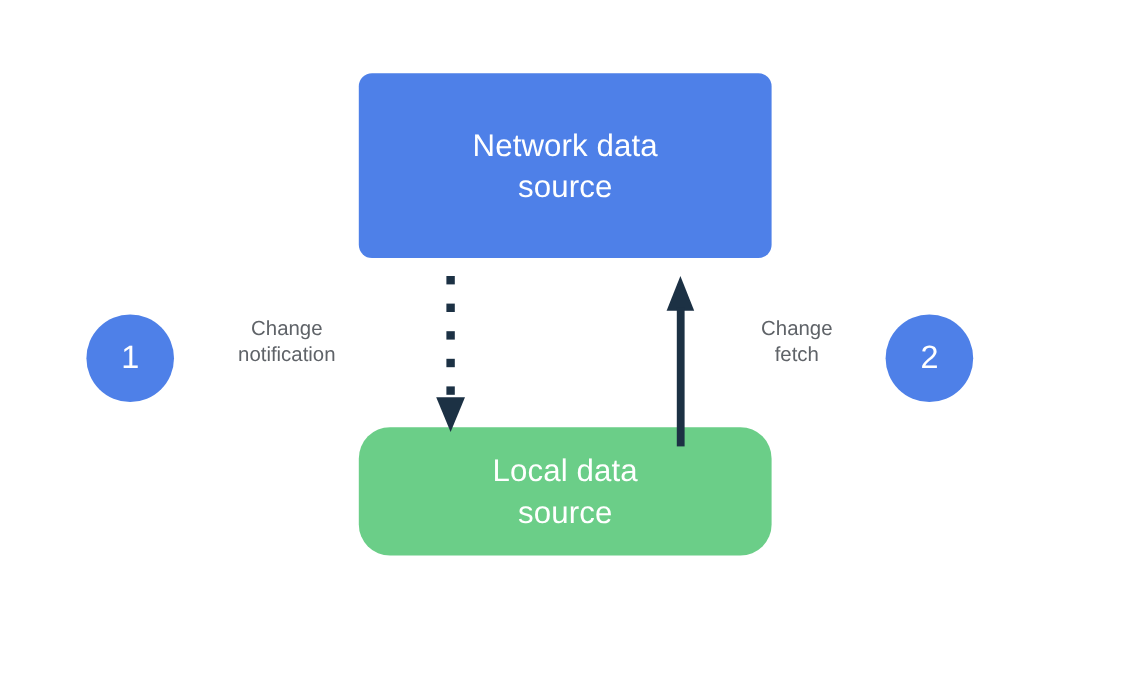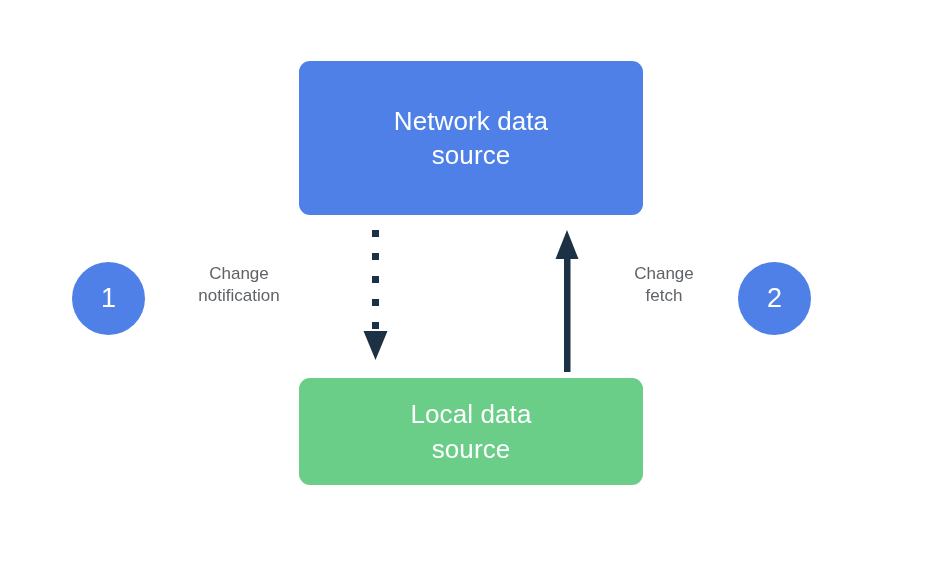--- a/index.html
+++ b/index.html
@@ -36,24 +36,25 @@
   }
   #node-network {
     left: 299px;
     top: 61px;
     width: 344px;
     height: 154px;
     background: #4e80e8;
   }
   #node-local {
     left: 299px;
-    top: 378px;
+    top: 356px;
     width: 344px;
     height: 107px;
     background: #6bce88;
+    border-radius: 26px;
   }
   .node-label {
     display: block;
     white-space: pre-line;
   }
 
   
   .badge {
     position: absolute;
     width: 73px;

